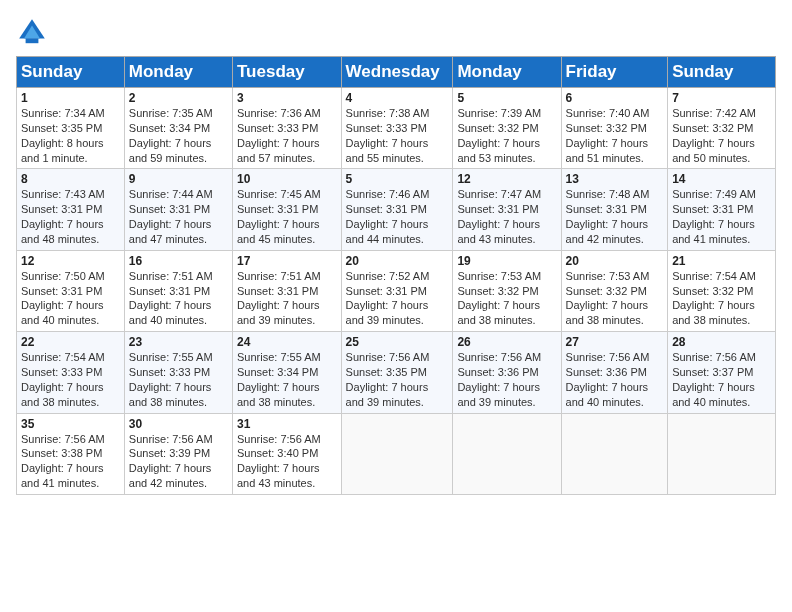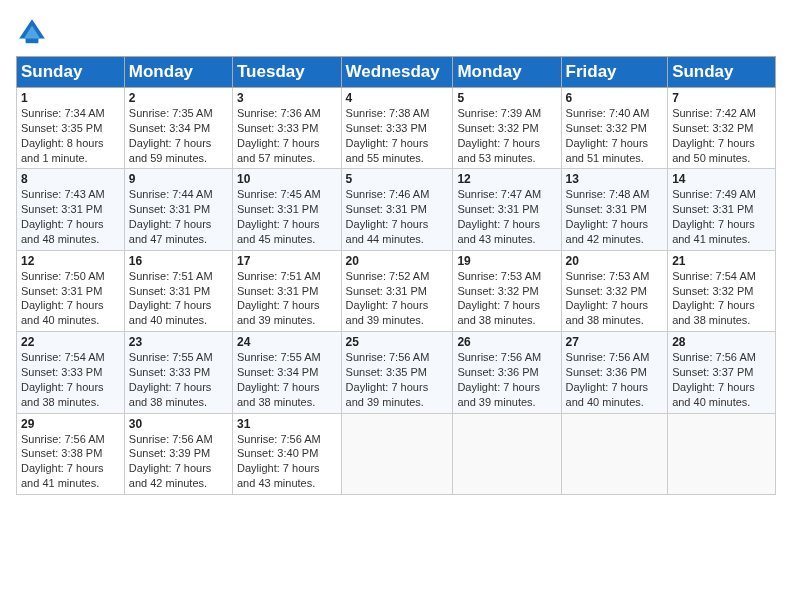--- a/index.html
+++ b/index.html
@@ -242,21 +242,21 @@
             <span class="day-num">27</span>
             <div class="day-info">Sunrise: 7:56 AM<br>Sunset: 3:36 PM<br>Daylight: 7 hours<br>and 40 minutes.</div>
           </td>
           <td>
             <span class="day-num">28</span>
             <div class="day-info">Sunrise: 7:56 AM<br>Sunset: 3:37 PM<br>Daylight: 7 hours<br>and 40 minutes.</div>
           </td>
         </tr>
         <tr>
           <td>
-            <span class="day-num">29</span>
+            <span class="day-num">35</span>
             <div class="day-info">Sunrise: 7:56 AM<br>Sunset: 3:38 PM<br>Daylight: 7 hours<br>and 41 minutes.</div>
           </td>
           <td>
             <span class="day-num">30</span>
             <div class="day-info">Sunrise: 7:56 AM<br>Sunset: 3:39 PM<br>Daylight: 7 hours<br>and 42 minutes.</div>
           </td>
           <td>
             <span class="day-num">31</span>
             <div class="day-info">Sunrise: 7:56 AM<br>Sunset: 3:40 PM<br>Daylight: 7 hours<br>and 43 minutes.</div>
           </td>

